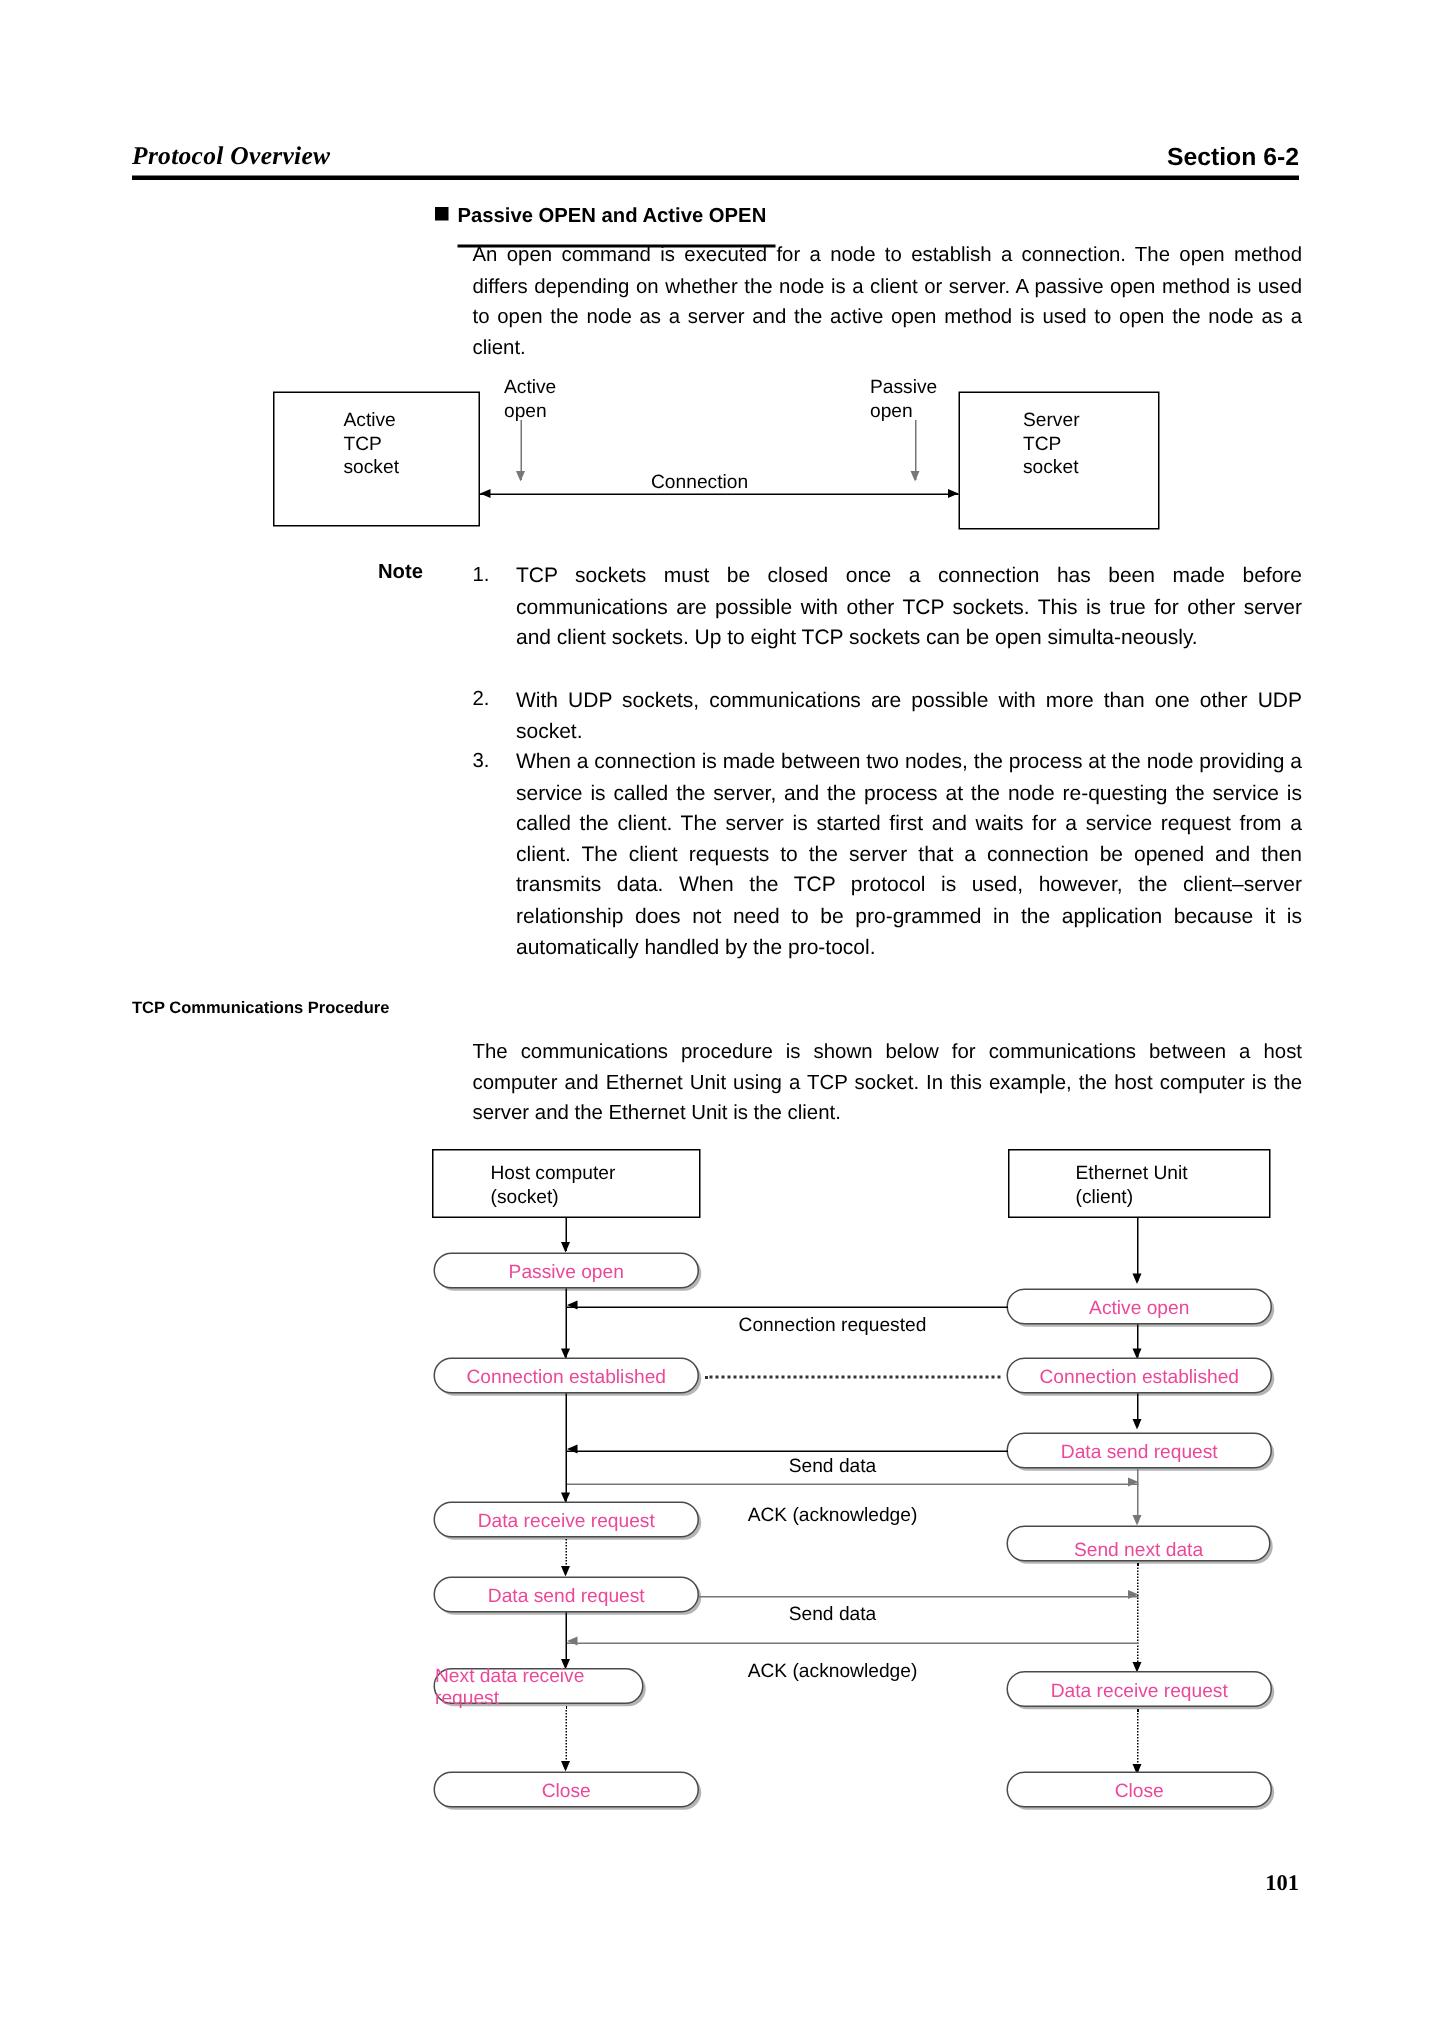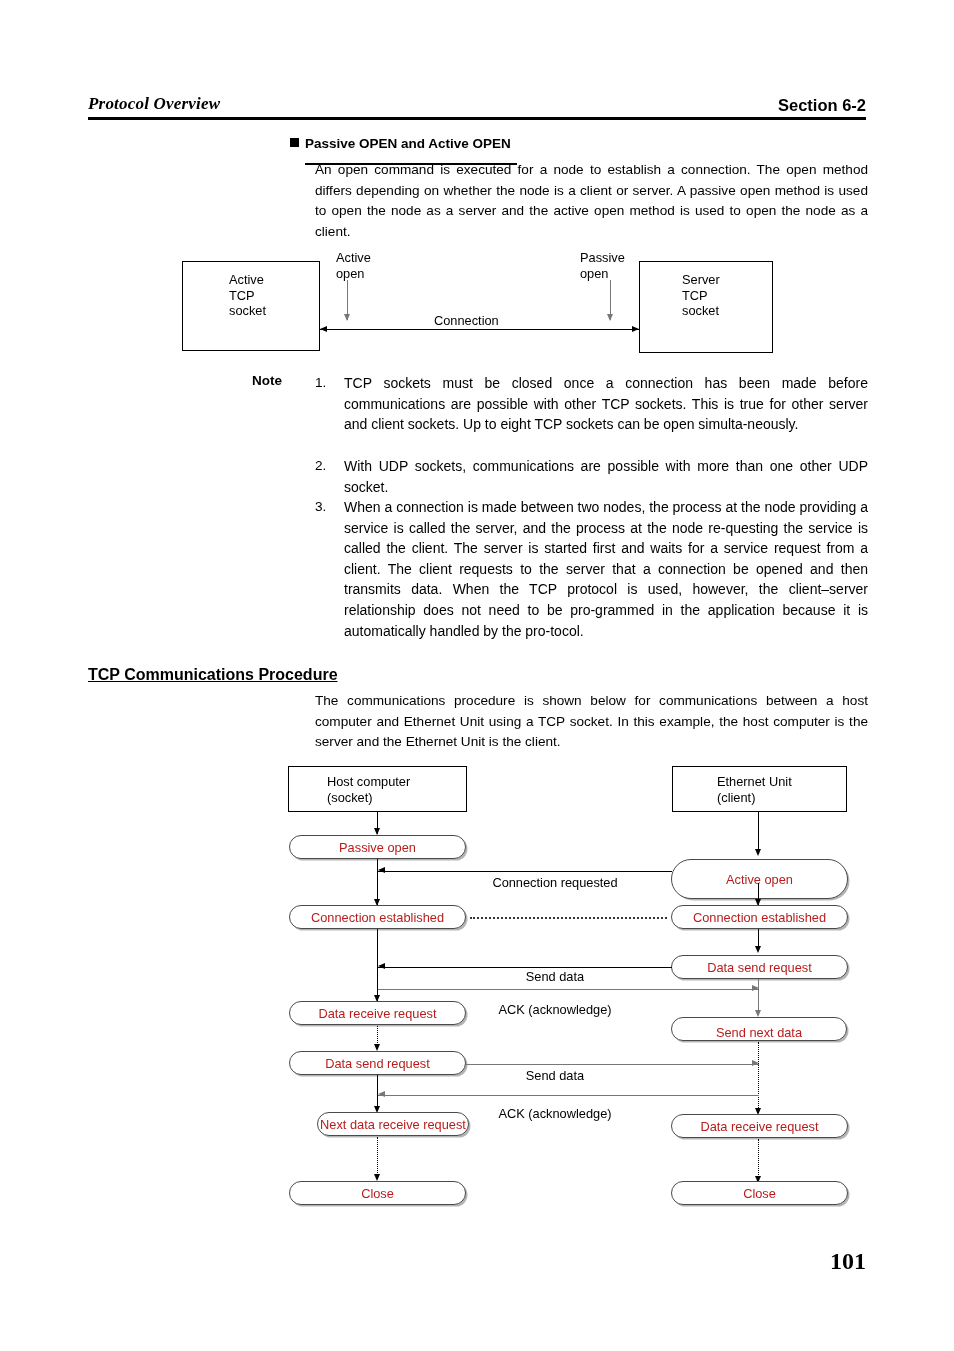--- a/index.html
+++ b/index.html
@@ -40,21 +40,21 @@
   }
   .subhead .sq {
     display: inline-block; width: 9px; height: 9px;
     background: #000; margin-right: 6px; vertical-align: 1px;
   }
   .subhead .ul {
     border-bottom: 2px solid #000; padding-bottom: 12px; padding-right: 6px;
   }
   .side-head {
     position: absolute; left: 88px;
-    font-weight: bold; font-size: 16px; white-space: nowrap; text-decoration: underline;
+    font-weight: bold; font-size: 11px; white-space: nowrap;
   }
   .para {
     position: absolute;
     font-size: 13.6px; line-height: 20.6px;
     text-align: justify; text-justify: inter-word;
   }
   .note-label {
     position: absolute; left: 252px;
     font-weight: bold; font-size: 13.5px;
   }
@@ -71,21 +71,21 @@
   .rect-node {
     position: absolute; border: 1.6px solid #000; background: #fff;
     font-size: 12.8px; line-height: 15.5px;
   }
   .rect-node .txt { position: absolute; }
 
   .stadium {
     position: absolute; background: #fff;
     border: 1.1px solid #4a4a4a; border-radius: 999px;
     display: flex; align-items: center; justify-content: center;
-    font-size: 12.8px; color: #b91c1c;
+    font-size: 12.8px; color: #ec4899;
     box-shadow: 2px 2px 0 -0.5px rgba(120,120,120,.55);
   }
   .lbl {
     position: absolute; font-size: 12.8px; line-height: 15.5px;
     white-space: nowrap;
   }
   .lbl.ctr { text-align: center; }
 
   
   .vline { position: absolute; width: 0; border-left: 1.4px solid #000; }
@@ -100,21 +100,21 @@
   .ah-left { border-top: 3.6px solid transparent; border-bottom: 3.6px solid transparent; border-right: 7px solid #000; }
   .ah-right { border-top: 3.6px solid transparent; border-bottom: 3.6px solid transparent; border-left: 7px solid #000; }
   .ah-gray.ah-down { border-top-color: #777; }
   .ah-gray.ah-left { border-right-color: #777; }
   .ah-gray.ah-right { border-left-color: #777; }
 
   
   #page-number {
     position: absolute; right: 88px; top: 1248px;
     font-family: "Liberation Serif", serif;
-    font-weight: bold; font-size: 24px;
+    font-weight: bold; font-size: 15px;
   }
 </style>
 </head>
 <body>
 
 <div id="page-header">
   <div class="hdr-title">Protocol Overview</div>
   <div class="hdr-section">Section 6-2</div>
   <div class="hdr-rule"></div>
 </div>
@@ -217,35 +217,35 @@
   <div class="vdot" style="left:377.3px; top:1026px; height:23px;"></div>
   <div class="ah ah-down" style="left:374px; top:1044px;"></div>
 
   <div class="stadium" style="left:289px; top:1051px; width:177px; height:24px;">
     <span>Data send request</span>
   </div>
 
   <div class="vline" style="left:377.3px; top:1075px; height:36px;"></div>
   <div class="ah ah-down" style="left:374px; top:1106px;"></div>
 
-  <div class="stadium" style="left:289px; top:1112px; width:152px; height:24px;margin-left:28px;">
+  <div class="stadium" style="left:289px; top:1112px; width:140px; height:24px;">
     <span>Next data receive request</span>
   </div>
 
   <div class="vdot" style="left:377.3px; top:1137px; height:42px;"></div>
   <div class="ah ah-down" style="left:374px; top:1174px;"></div>
 
   <div class="stadium" style="left:289px; top:1181px; width:177px; height:24px;">
     <span>Close</span>
   </div>
 
   <div class="vline" style="left:758.3px; top:812px; height:42px;"></div>
   <div class="ah ah-down" style="left:755px; top:849px;"></div>
 
-  <div class="stadium" style="left:671px; top:859px; width:177px; height:40px;">
+  <div class="stadium" style="left:671px; top:859px; width:177px; height:24px;">
     <span>Active open</span>
   </div>
 
   <div class="vline" style="left:758.3px; top:883px; height:22px;"></div>
   <div class="ah ah-down" style="left:755px; top:899px;"></div>
 
   <div class="stadium" style="left:671px; top:905px; width:177px; height:24px;">
     <span>Connection established</span>
   </div>
 

